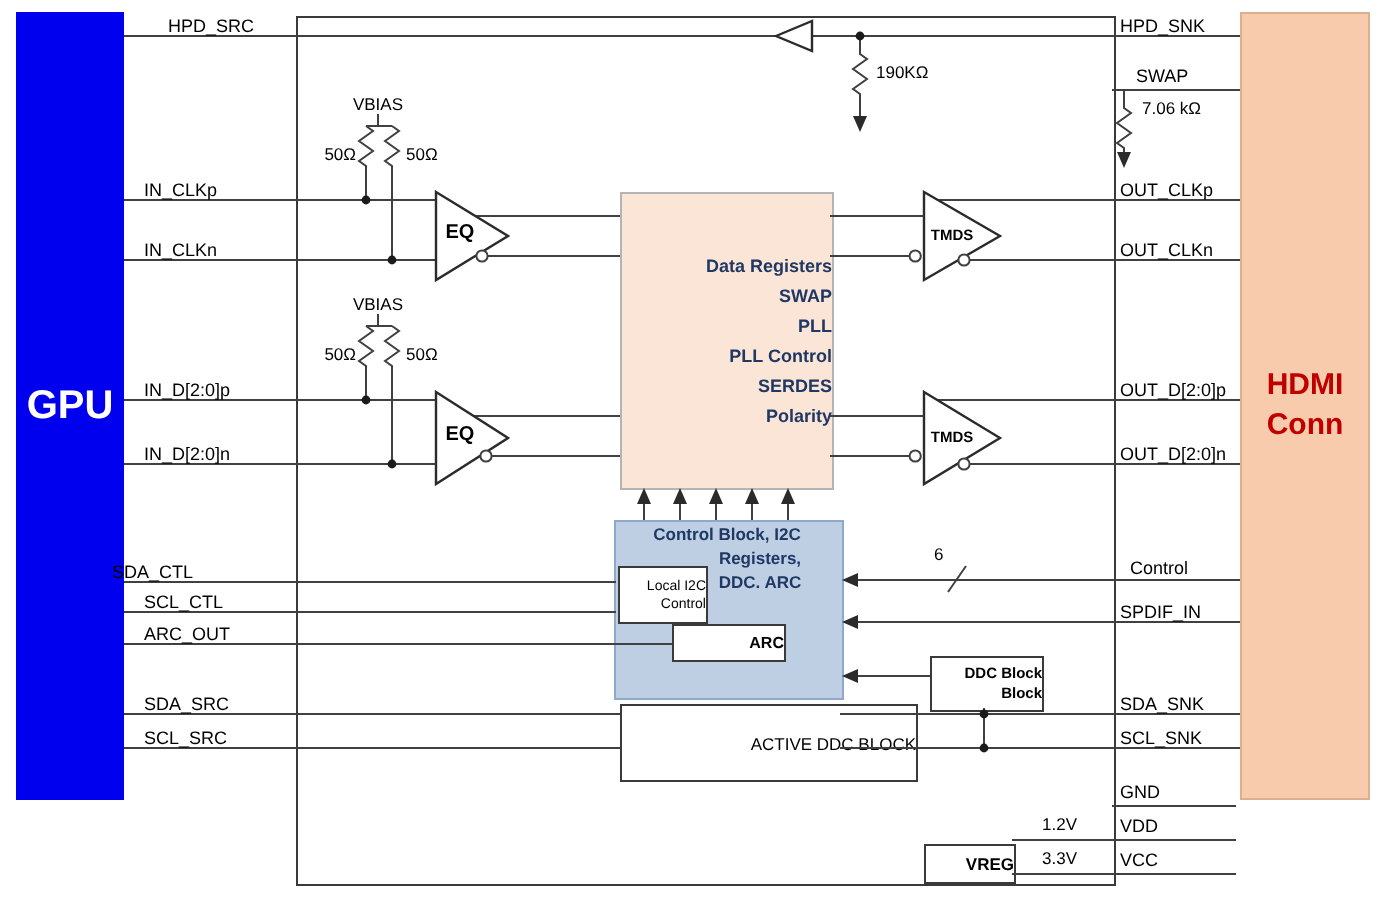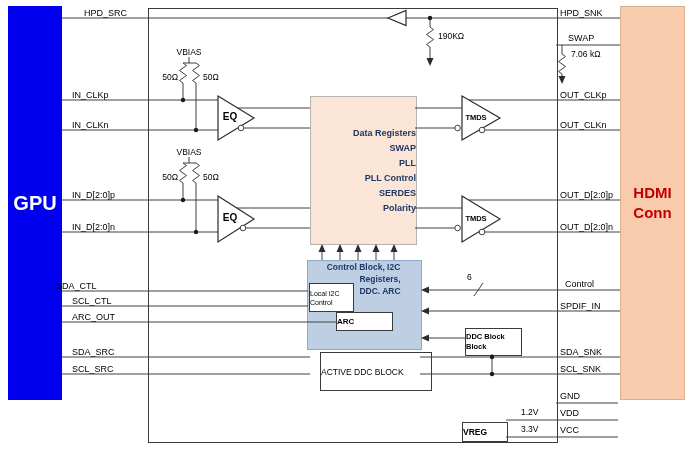--- a/index.html
+++ b/index.html
@@ -16,21 +16,21 @@
         justify-content:center;z-index:2;}
   .hdmi div{color:#c00000;font-weight:bold;font-size:15px;line-height:20px;}
   .datablk{position:absolute;left:310px;top:96px;width:105px;height:147px;background:#fbe5d6;
            border:1px solid #b4b4b4;display:flex;flex-direction:column;align-items:flex-end;
            justify-content:center;z-index:2;}
   .datablk div{color:#1f3864;font-weight:bold;font-size:9px;line-height:15px;text-align:center;}
   .ctrlblk{position:absolute;left:307px;top:260px;width:113px;height:88px;background:#bfcfe3;
            border:1px solid #8ea9c9;z-index:2;}
   .ctrltxt{position:absolute;color:#1f3864;font-weight:bold;font-size:8.5px;text-align:center;z-index:3;}
   .wbox{position:absolute;background:#ffffff;border:1px solid #3a3a3a;display:flex;
-        flex-direction:column;align-items:flex-start;justify-content:center;z-index:3;}
+        flex-direction:column;align-items:flex-end;justify-content:center;z-index:3;}
   .wbox div{color:#000;text-align:center;}
   
   svg.wires{position:absolute;left:0;top:0;z-index:4;}
   
   .lbl{position:absolute;font-size:9px;color:#000;white-space:nowrap;z-index:5;}
   .sm{font-size:8.5px;}
   .ctr{text-align:center;}
   .rt{text-align:right;}
   .trilbl{position:absolute;font-size:10px;font-weight:bold;color:#000;z-index:5;text-align:center;}
 </style>
@@ -71,21 +71,21 @@
 
   <div class="wbox" style="left:336px;top:312px;width:55px;height:17px;">
     <div style="font-size:8px;font-weight:bold;">ARC</div>
   </div>
 
   <div class="wbox" style="left:465px;top:328px;width:55px;height:26px;">
     <div style="font-size:7.5px;font-weight:bold;line-height:10px;">DDC Block</div>
     <div style="font-size:7.5px;font-weight:bold;line-height:10px;">Block</div>
   </div>
 
-  <div class="wbox" style="left:320px;top:352px;width:110px;height:37px;">
+  <div class="wbox" style="left:310px;top:352px;width:110px;height:37px;padding-left:37px;">
     <div style="font-size:8.5px;">ACTIVE DDC BLOCK</div>
   </div>
 
   <div class="wbox" style="left:462px;top:422px;width:44px;height:18px;">
     <div style="font-size:8.5px;font-weight:bold;">VREG</div>
   </div>
 
   <svg class="wires" width="689" height="453" viewBox="0 0 689 453">
     <g stroke="#404040" stroke-width="1" fill="none">
       <path d="M62 18 H388 M406 18 H620"></path>

